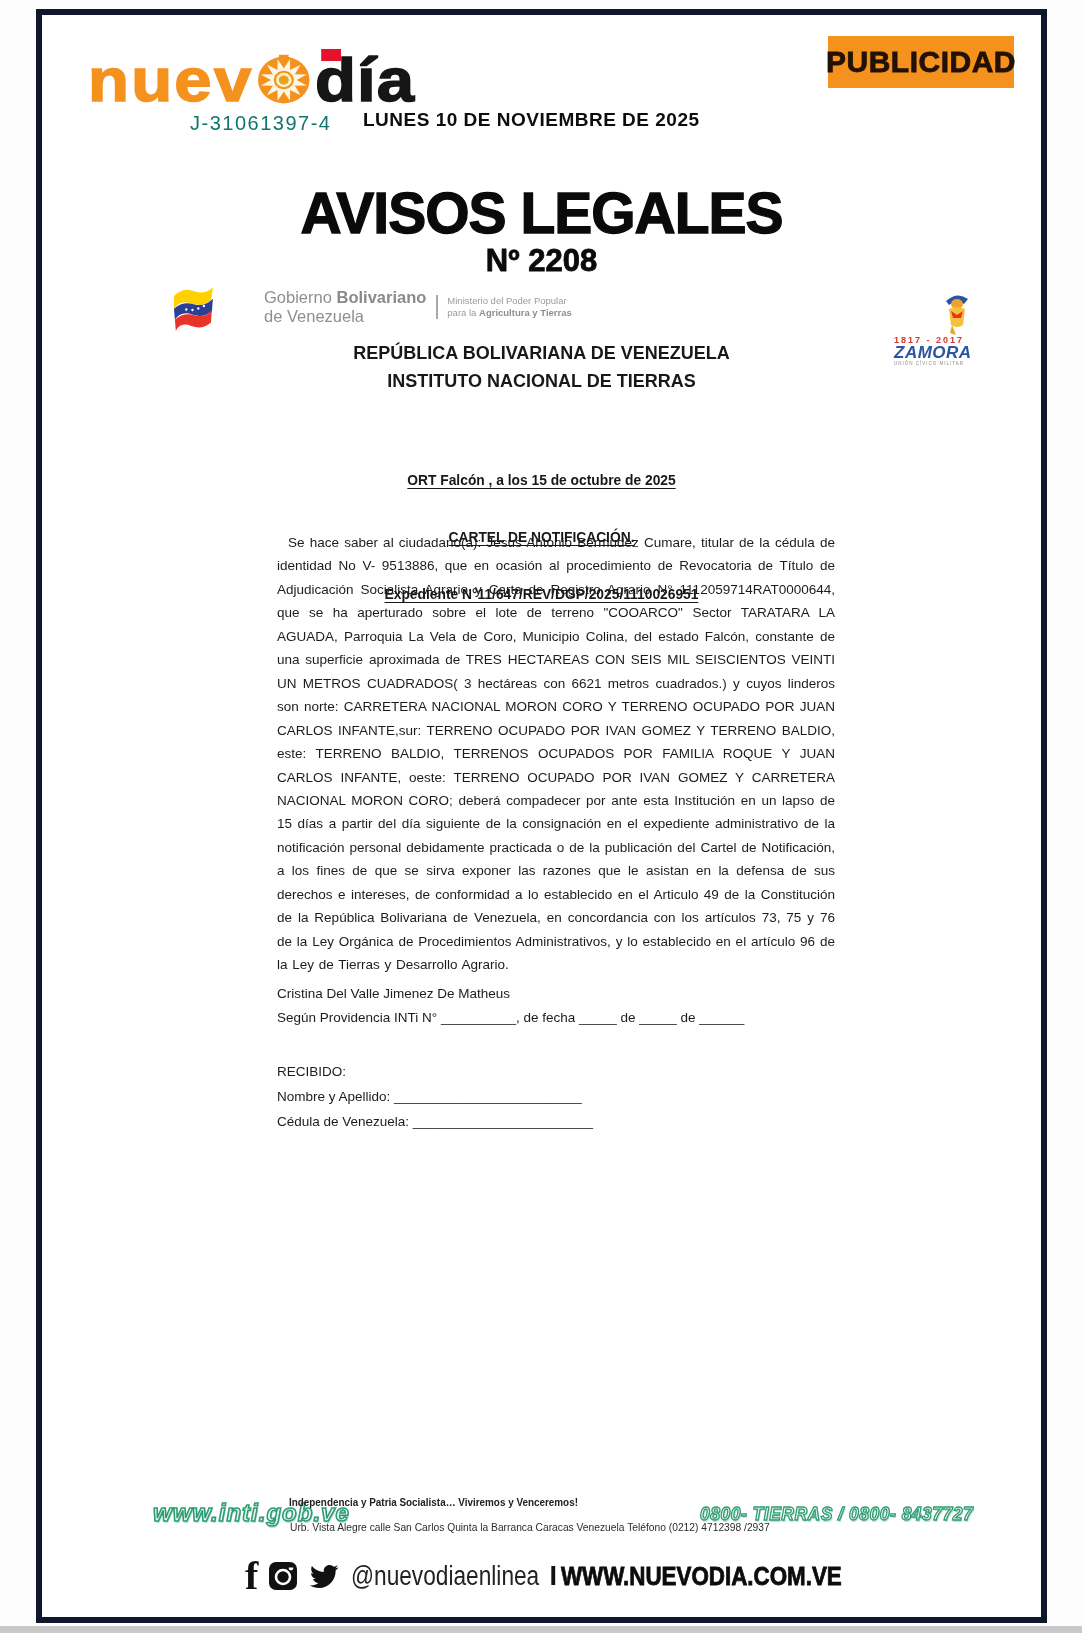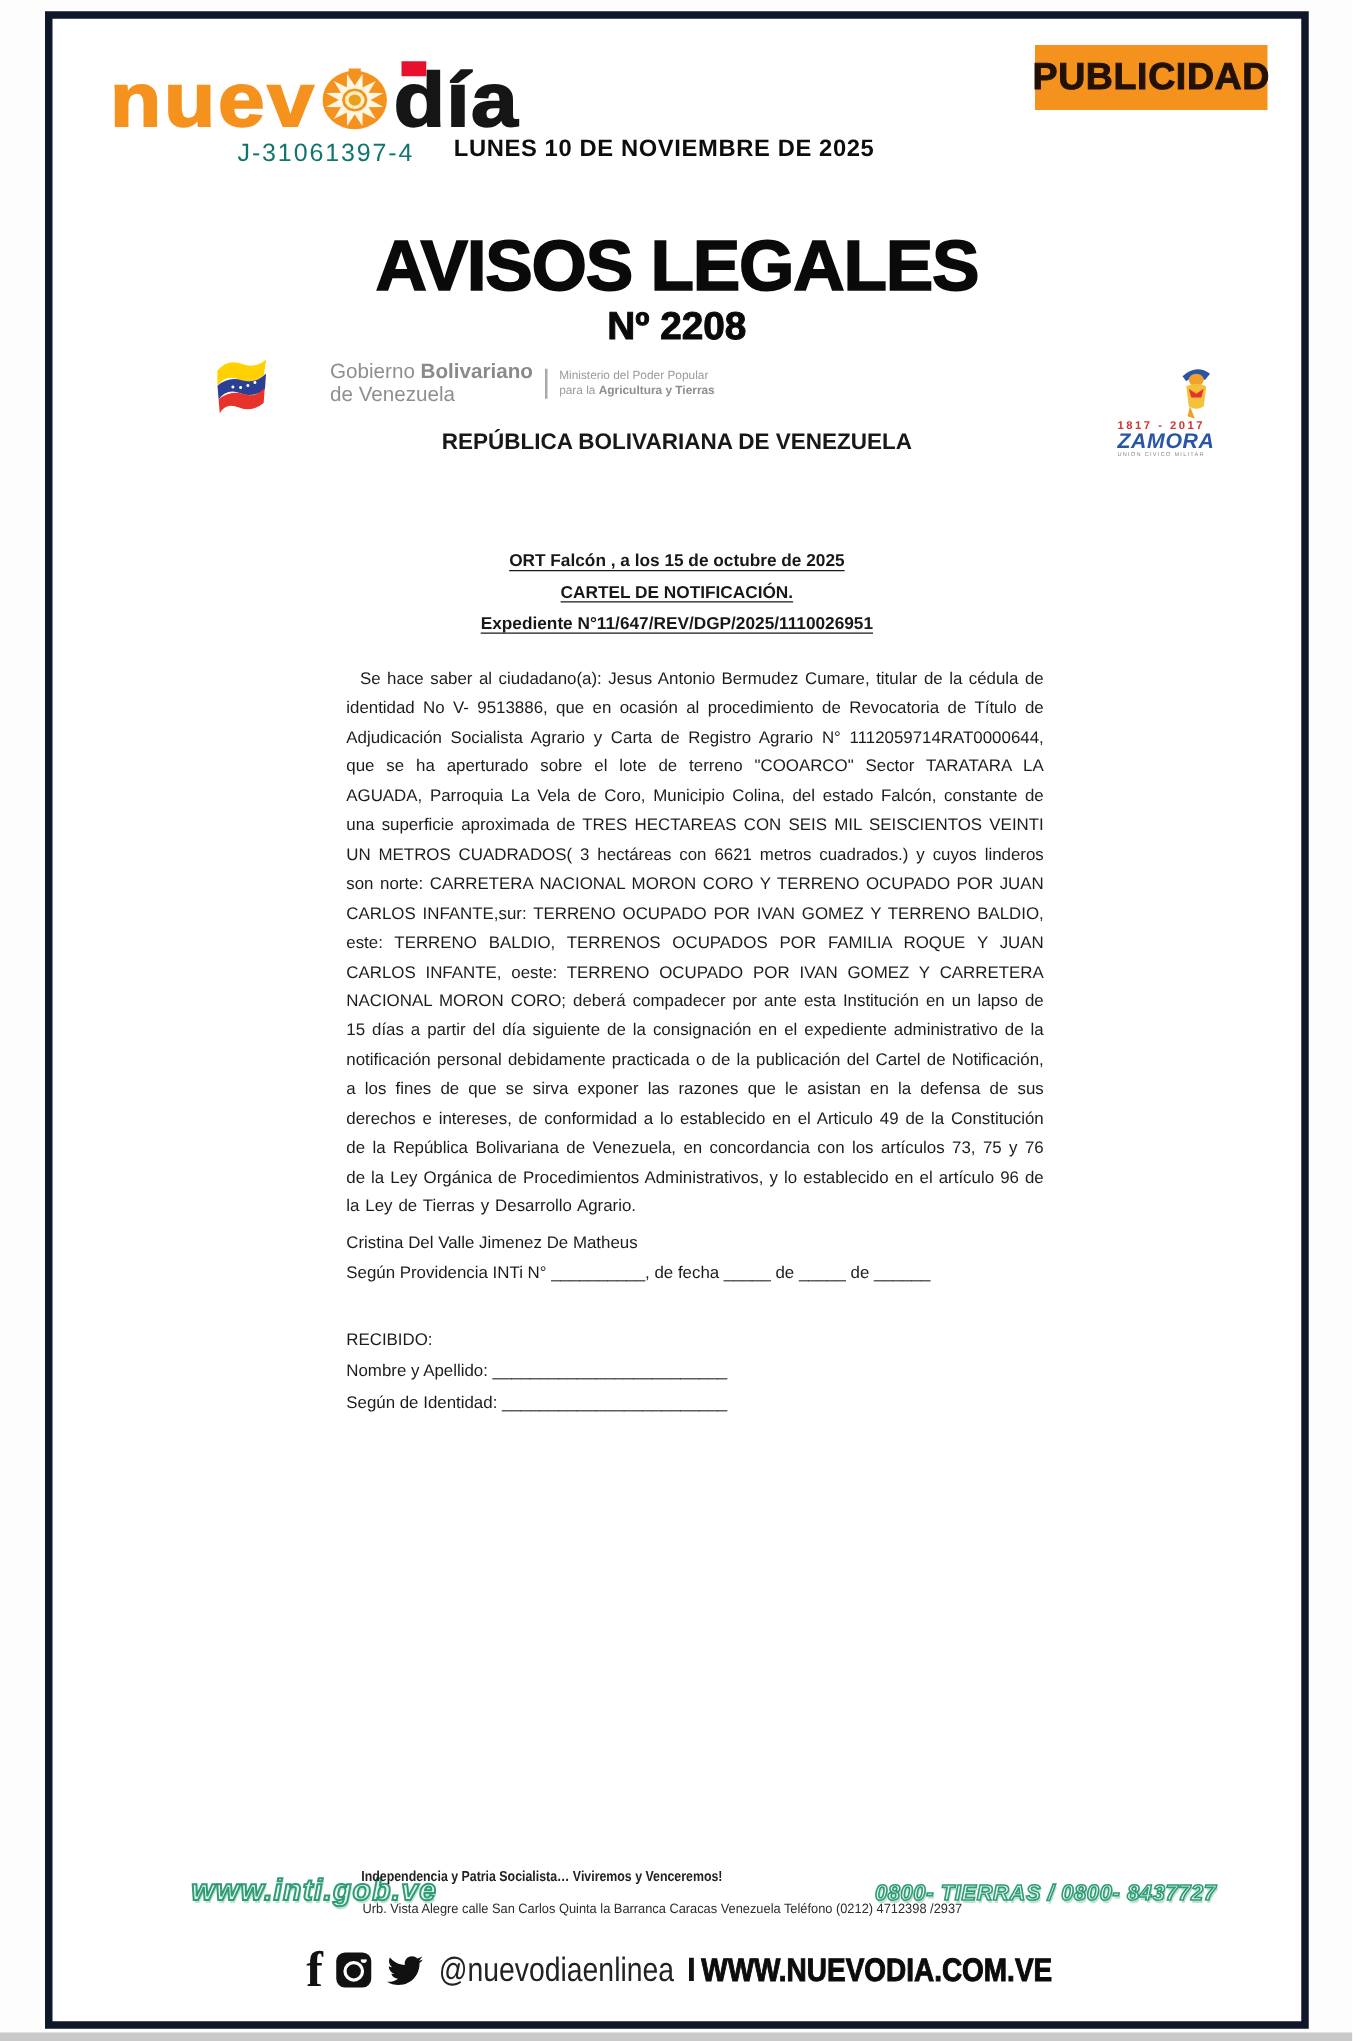--- a/index.html
+++ b/index.html
@@ -43,21 +43,21 @@
   .zamora-fig { width:26px; height:44px; margin-right:2px; }
   .zamora-years { font-size:9px; font-weight:bold; color:#d1352b; letter-spacing:2px; }
   .zamora-name { font-size:17px; font-weight:bold; font-style:italic; color:#2a55a4; letter-spacing:.5px; line-height:16px; }
   .zamora-sub { font-size:4.5px; color:#8a8a8a; letter-spacing:1px; }
 
   
   .notice-head { position:absolute; left:0; top:324px; width:100%; text-align:center;
     font-size:18px; font-weight:bold; color:#181818; line-height:28.3px; }
   .ort-block { position:absolute; left:0; top:421px; width:100%; text-align:center;
     font-size:13.8px; font-weight:bold; color:#181818; line-height:25px; }
-  .ort-block .u { text-decoration:underline; text-underline-offset:3px; }
+  .ort-block .u { text-decoration:underline; text-underline-offset:3px;margin-top:32px; }
 
   
   .body-text { position:absolute; left:235px; top:516px; width:558px; font-size:13.5px;
     line-height:23.45px; color:#1c1c1c; text-align:justify; text-indent:11px; word-spacing:1px; }
 
   .sig-name { position:absolute; left:235px; top:971px; font-size:13.5px; color:#1c1c1c; }
   .sig-prov { position:absolute; left:235px; top:995px; font-size:13.5px; color:#1c1c1c; }
   .recibido { position:absolute; left:235px; top:1049px; font-size:13.5px; color:#1c1c1c; }
   .nombre-line { position:absolute; left:235px; top:1074px; font-size:13.5px; color:#1c1c1c; }
   .cedula-line { position:absolute; left:235px; top:1099px; font-size:13.5px; color:#1c1c1c; }
@@ -160,36 +160,37 @@
       </svg>
       <div>
         <div class="zamora-years">1817 - 2017</div>
         <div class="zamora-name">ZAMORA</div>
         <div class="zamora-sub">UNIÓN CÍVICO MILITAR</div>
       </div>
     </div>
 
     <div class="notice-head">
       <div>REPÚBLICA BOLIVARIANA DE VENEZUELA</div>
+      <div>INSTITUTO NACIONAL DE TIERRAS</div>
     </div>
 
     <div class="ort-block">
       <div class="u">ORT Falcón , a los 15 de octubre de 2025</div>
       <div class="u">CARTEL DE NOTIFICACIÓN.</div>
       <div class="u">Expediente N°11/647/REV/DGP/2025/1110026951</div>
     </div>
 
     <div class="body-text">Se hace saber al ciudadano(a): Jesus Antonio Bermudez Cumare, titular de la cédula de identidad No V- 9513886, que en ocasión al procedimiento de Revocatoria de Título de Adjudicación Socialista Agrario y Carta de Registro Agrario N° 1112059714RAT0000644, que se ha aperturado sobre el lote de terreno "COOARCO" Sector TARATARA LA AGUADA, Parroquia La Vela de Coro, Municipio Colina, del estado Falcón, constante de una superficie aproximada de TRES HECTAREAS CON SEIS MIL SEISCIENTOS VEINTI UN METROS CUADRADOS( 3 hectáreas con 6621 metros cuadrados.) y cuyos linderos son norte: CARRETERA NACIONAL MORON CORO Y TERRENO OCUPADO POR JUAN CARLOS INFANTE,sur: TERRENO OCUPADO POR IVAN GOMEZ Y TERRENO BALDIO, este: TERRENO BALDIO, TERRENOS OCUPADOS POR FAMILIA ROQUE Y JUAN CARLOS INFANTE, oeste: TERRENO OCUPADO POR IVAN GOMEZ Y CARRETERA NACIONAL MORON CORO; deberá compadecer por ante esta Institución en un lapso de 15 días a partir del día siguiente de la consignación en el expediente administrativo de la notificación personal debidamente practicada o de la publicación del Cartel de Notificación, a los fines de que se sirva exponer las razones que le asistan en la defensa de sus derechos e intereses, de conformidad a lo establecido en el Articulo 49 de la Constitución de la República Bolivariana de Venezuela, en concordancia con los artículos 73, 75 y 76 de la Ley Orgánica de Procedimientos Administrativos, y lo establecido en el artículo 96 de la Ley de Tierras y Desarrollo Agrario.</div>
 
     <div class="sig-name">Cristina Del Valle Jimenez De Matheus</div>
     <div class="sig-prov">Según Providencia INTi N° __________, de fecha _____ de _____ de ______</div>
 
     <div class="recibido">RECIBIDO:</div>
     <div class="nombre-line">Nombre y Apellido: _________________________</div>
-    <div class="cedula-line">Según de Identidad: ________________________</div>
+    <div class="cedula-line">Cédula de Venezuela: ________________________</div>
 
     <div class="inti-website">www.inti.gob.ve</div>
     <div class="inti-slogan">Independencia y Patria Socialista…  Viviremos y Venceremos!</div>
     <div class="inti-phones">0800- TIERRAS / 0800- 8437727</div>
     <div class="inti-address">Urb. Vista Alegre calle San Carlos Quinta la Barranca Caracas Venezuela Teléfono  (0212) 4712398 /2937</div>
 
     <div class="social-row">
       <span class="fb-glyph">f</span>
       <svg class="ig-icon" viewBox="0 0 30 30">
         <rect x="1" y="1" width="28" height="28" rx="7" fill="#111"></rect>

